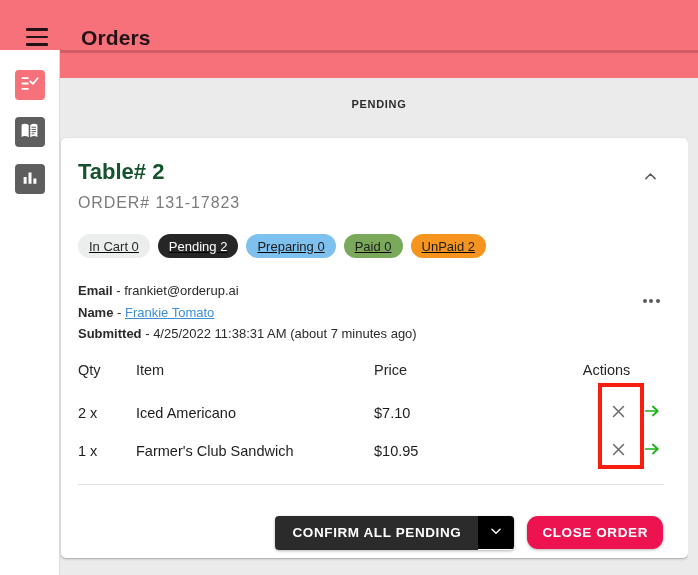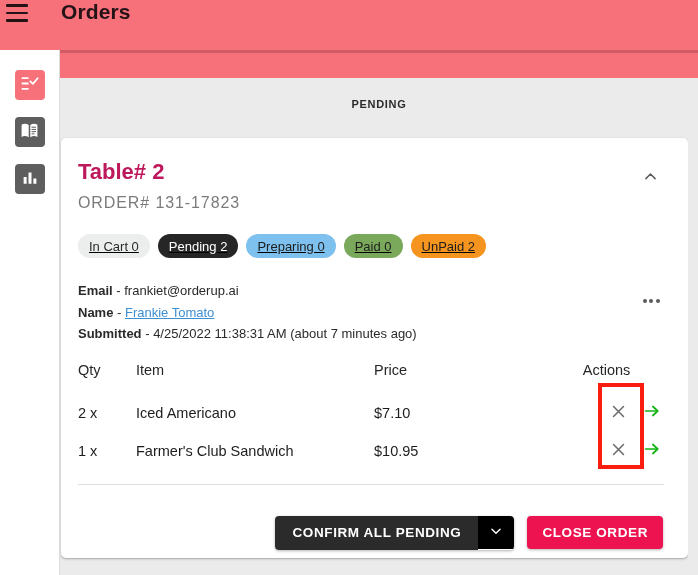--- a/index.html
+++ b/index.html
@@ -19,22 +19,22 @@
   }
 
   
   .topbar {
     position: absolute;
     top: 0; left: 0;
     width: 698px;
     height: 50px;
     background: #f7717a;
     display: flex;
-    align-items: flex-start;
-    padding-left: 4px;
+    align-items: flex-end;
+    padding-left: 24px;
     z-index: 5;
   }
   .hamburger {
     width: 26px;
     height: 26px;
     display: flex;
     flex-direction: column;
     justify-content: center;
     gap: 5px;
     cursor: pointer;
@@ -123,21 +123,21 @@
   }
 
   .card-head {
     display: flex;
     align-items: flex-start;
     justify-content: space-between;
   }
   .table-title {
     font-size: 22px;
     font-weight: bold;
-    color: #be185d;
+    color: #14532d;
     line-height: 1.1;
   }
   .order-num {
     margin-top: 10px;
     font-size: 16px;
     letter-spacing: 0.9px;
     color: #7b7b7b;
   }
   .chevron-btn {
     width: 28px; height: 28px;
@@ -280,21 +280,21 @@
   }
   .close-btn {
     background: #ec1350;
     color: #ffffff;
     font-size: 13.5px;
     font-weight: bold;
     letter-spacing: 0.6px;
     height: 33px;
     padding: 0 15px;
     border: none;
-    border-radius: 4px;
+    border-radius: 11px;
     display: flex;
     align-items: center;
     cursor: pointer;
     box-shadow: 0 1px 3px rgba(0,0,0,0.3);
     font-family: "Liberation Sans", sans-serif;
   }
 
   
   .annotation {
     position: absolute;

